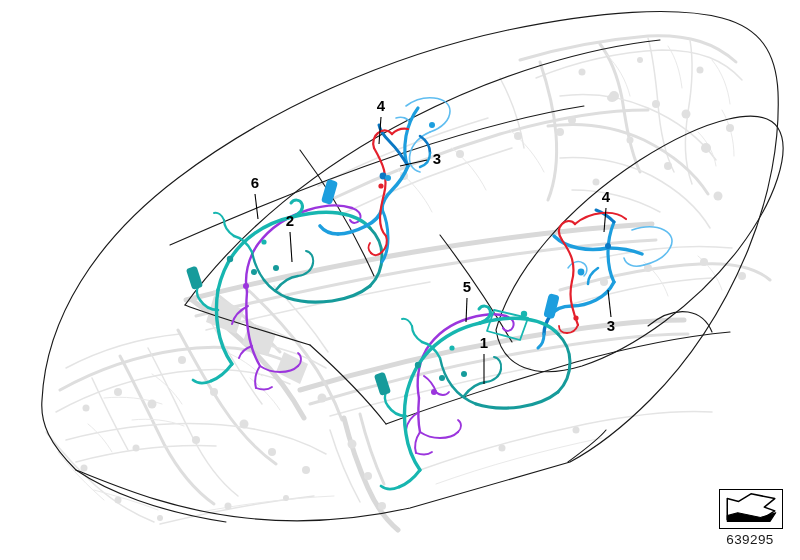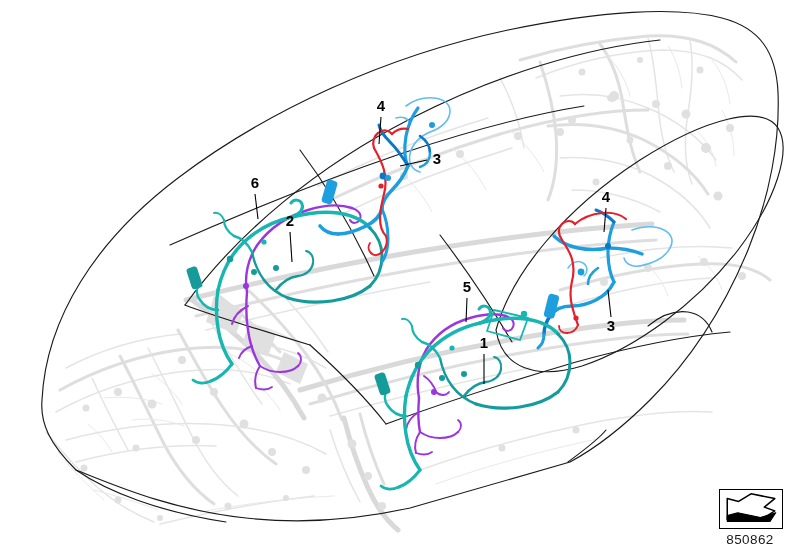--- a/index.html
+++ b/index.html
@@ -459,15 +459,15 @@
       <text class="callout-num" x="255" y="184">6</text>
     </g>
   </svg>
 
   <div id="partnum-box">
     <svg id="partnum-icon-svg" viewBox="0 0 64 40">
       <polygon points="7,21 7,31 18,31 18,26 40,33 57,22 46,18 57,9 32,4 19,12 7,9 7,18" fill="#ffffff" stroke="#000000" stroke-width="1.6" stroke-linejoin="round"></polygon>
       <polygon points="7,27 7,33 23,33 52,33 58,24 42,29 18,24" fill="#000000" stroke="#000000" stroke-width="1.2" stroke-linejoin="round"></polygon>
     </svg>
   </div>
-  <div id="partnum-label">850862</div>
+  <div id="partnum-label">639295</div>
 
 </div>
 
 </body></html>

